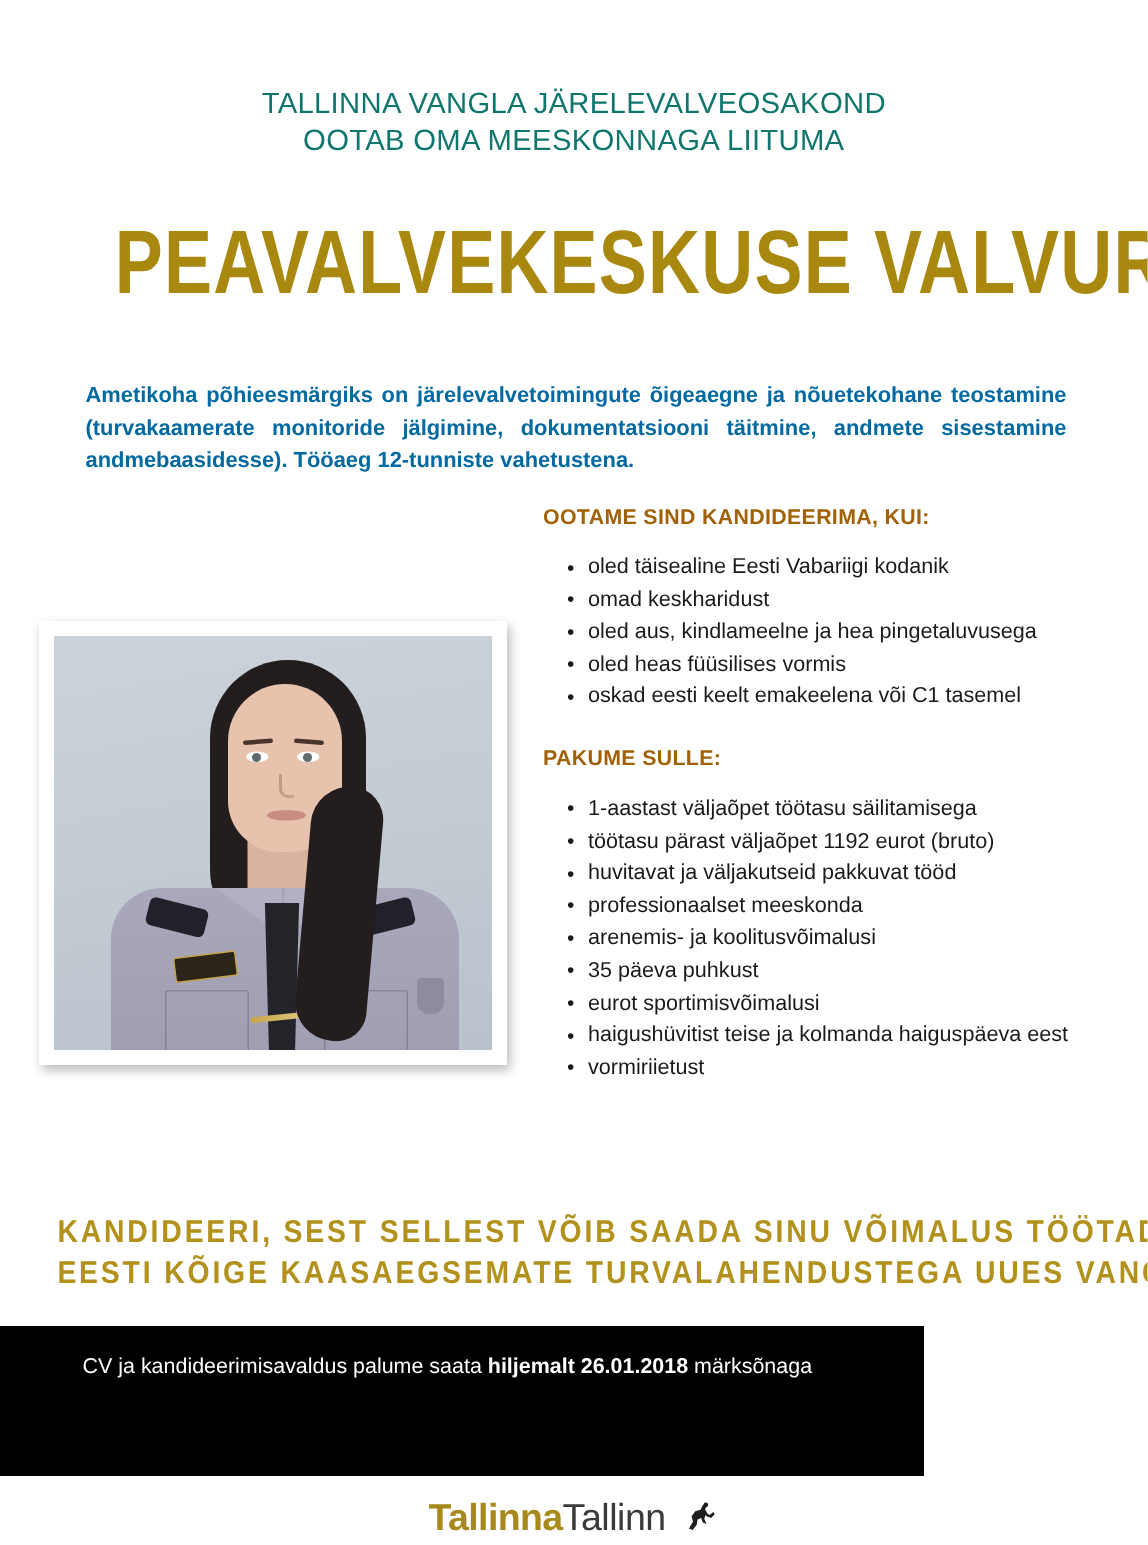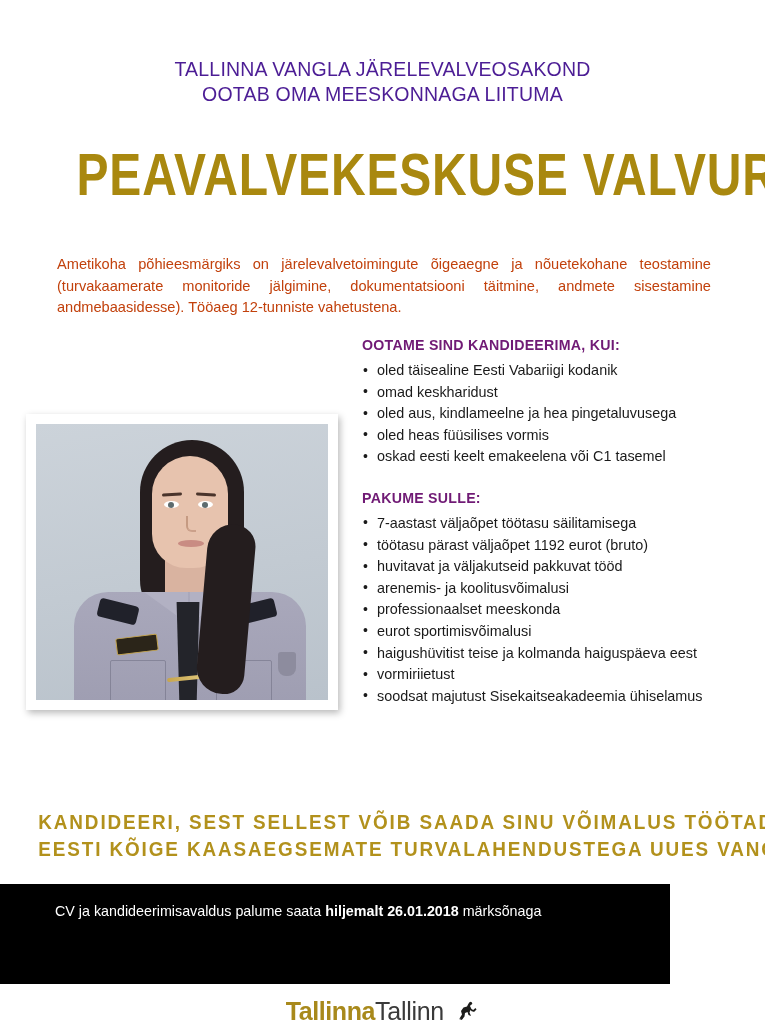--- a/index.html
+++ b/index.html
@@ -20,21 +20,21 @@
   .header {
     position: absolute;
     top: 57px;
     left: 0;
     width: 765px;
     text-align: center;
     font-size: 19.5px;
     font-weight: normal;
     letter-spacing: 0.2px;
     line-height: 25px;
-    color: #4c1d95;
+    color: #0f766e;
   }
   .header .hline { display: block; }
 
   
   .title {
     position: absolute;
     top: 143px;
     left: 0;
     width: 765px;
     text-align: center;
@@ -51,41 +51,42 @@
 
   
   .intro {
     position: absolute;
     top: 254px;
     left: 57px;
     width: 654px;
     font-size: 14.6px;
     line-height: 21.5px;
     text-align: justify;
-    color: #c2410c;
+    color: #0369a1;
+    font-weight: bold;
   }
 
   
   .lists {
     position: absolute;
     top: 337px;
     left: 362px;
     width: 396px;
   }
   .sec-head {
-    color: #701a75;
+    color: #a16207;
     font-weight: bold;
     font-size: 14.2px;
     letter-spacing: 0.25px;
     margin: 0 0 7px 0;
   }
   .sec-head.second { margin-top: 22px; }
   ul.blist {
     list-style: none;
-    margin: 0;
+    margin: 15px;
     padding: 0;
   }
   ul.blist li {
     position: relative;
     padding-left: 15px;
     font-size: 14.4px;
     line-height: 21.6px;
     color: #1a1a1a;
     white-space: nowrap;
   }
@@ -267,21 +268,21 @@
     transform: scaleX(0.90);
     transform-origin: 50% 50%;
   }
   .cta .cline { display: block; white-space: nowrap; }
 
   
   .footband {
     position: absolute;
     top: 884px;
     left: 0;
-    width: 670px;
+    width: 616px;
     height: 100px;
     background: #000000;
   }
   .footband .ft-just {
     position: absolute;
     top: 16px;
     left: 55px;
     width: 655px;
     color: #ffffff;
     font-size: 14.3px;
@@ -373,29 +374,29 @@
   <ul class="blist">
     <li>oled täisealine Eesti Vabariigi kodanik</li>
     <li>omad keskharidust</li>
     <li>oled aus, kindlameelne ja hea pingetaluvusega</li>
     <li>oled heas füüsilises vormis</li>
     <li>oskad eesti keelt emakeelena või C1 tasemel</li>
   </ul>
 
   <div class="sec-head second">PAKUME SULLE:</div>
   <ul class="blist">
-    <li>7-aastast väljaõpet töötasu säilitamisega</li>
+    <li>1-aastast väljaõpet töötasu säilitamisega</li>
     <li>töötasu pärast väljaõpet 1192 eurot (bruto)</li>
     <li>huvitavat ja väljakutseid pakkuvat tööd</li>
+    <li>professionaalset meeskonda</li>
     <li>arenemis- ja koolitusvõimalusi</li>
-    <li>professionaalset meeskonda</li>
+    <li>35 päeva puhkust</li>
     <li>eurot sportimisvõimalusi</li>
     <li>haigushüvitist teise ja kolmanda haiguspäeva eest</li>
     <li>vormiriietust</li>
-    <li>soodsat majutust Sisekaitseakadeemia ühiselamus</li>
   </ul>
 </div>
 
 <div class="cta">
   <span class="cline">KANDIDEERI, SEST SELLEST VÕIB SAADA SINU VÕIMALUS TÖÖTADA</span>
   <span class="cline">EESTI KÕIGE KAASAEGSEMATE TURVALAHENDUSTEGA UUES VANGLAS!</span>
 </div>
 
 <div class="footband">
   <div class="ft-just">

